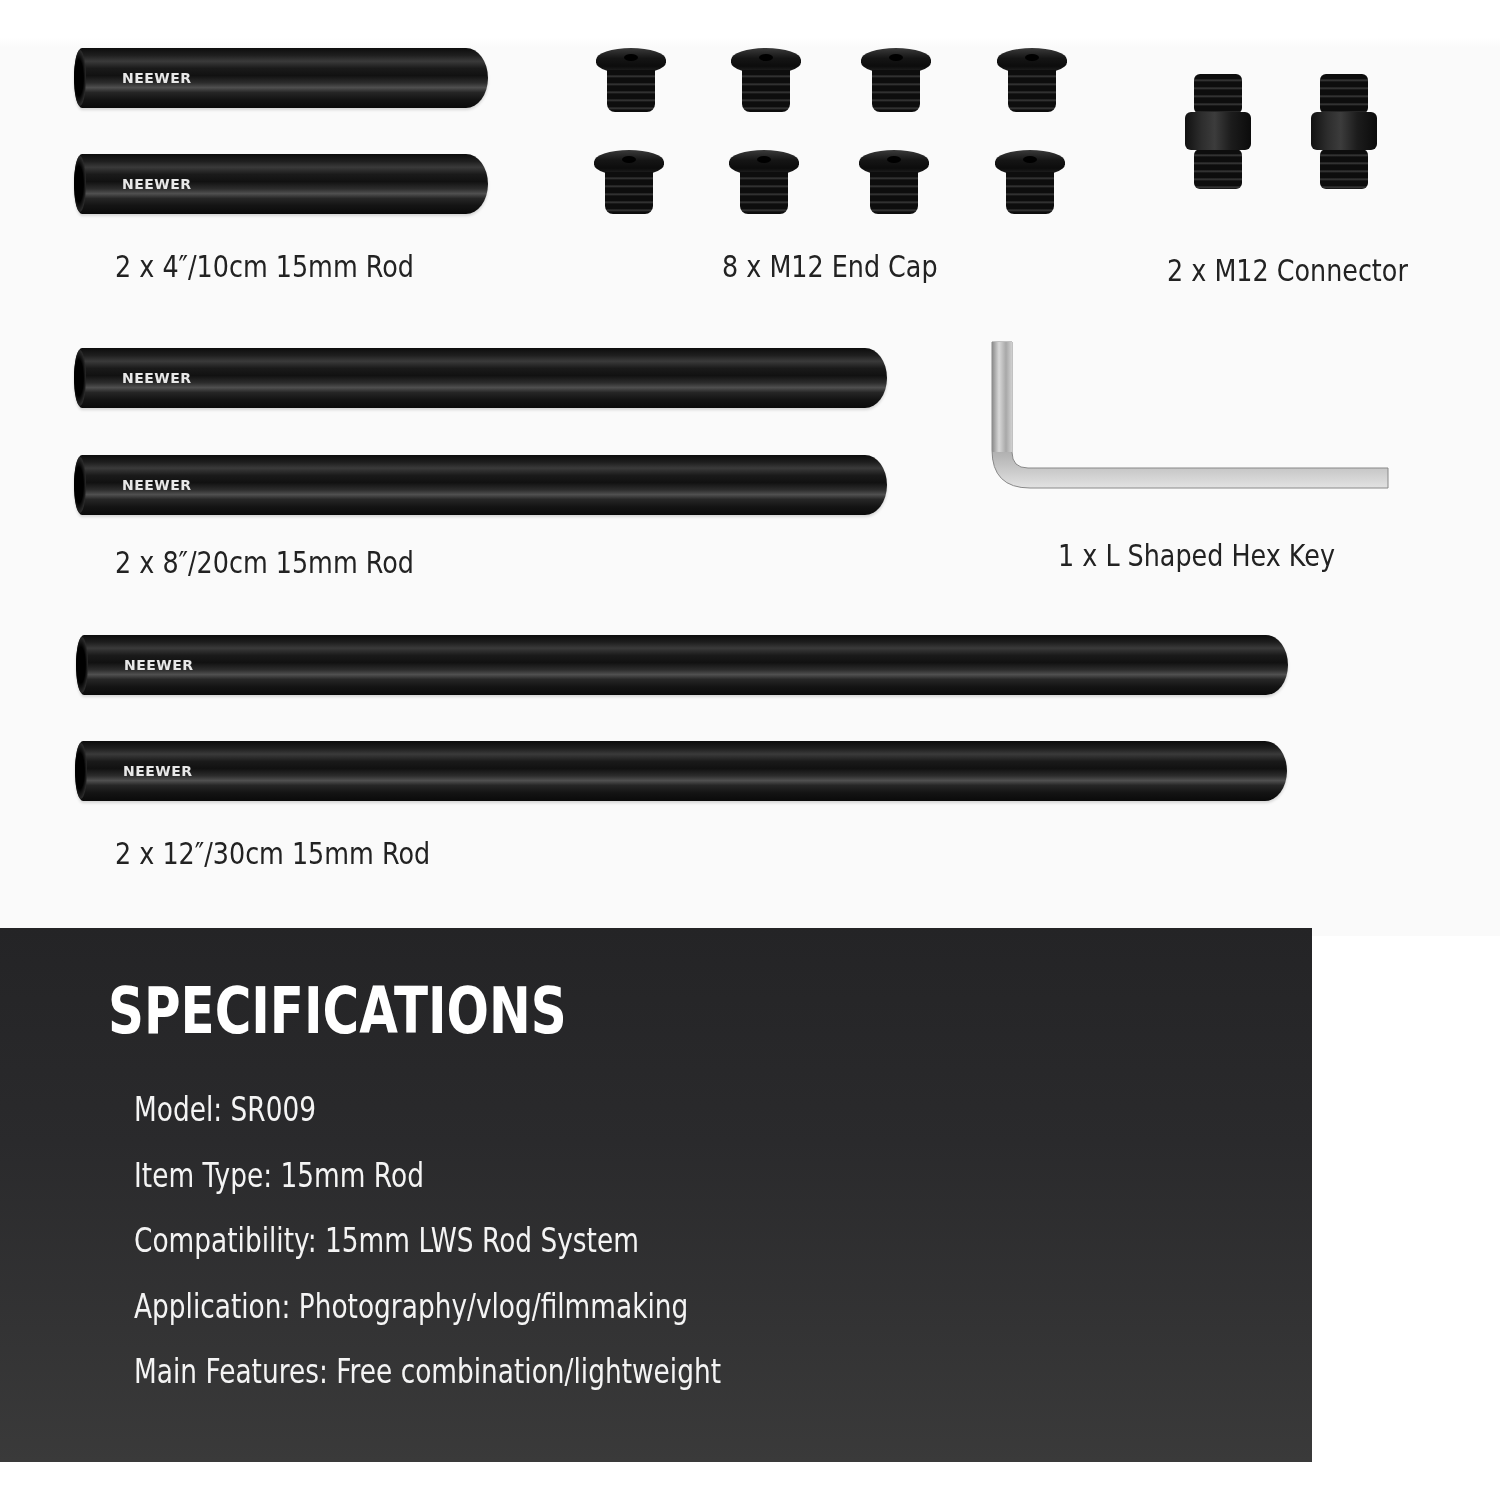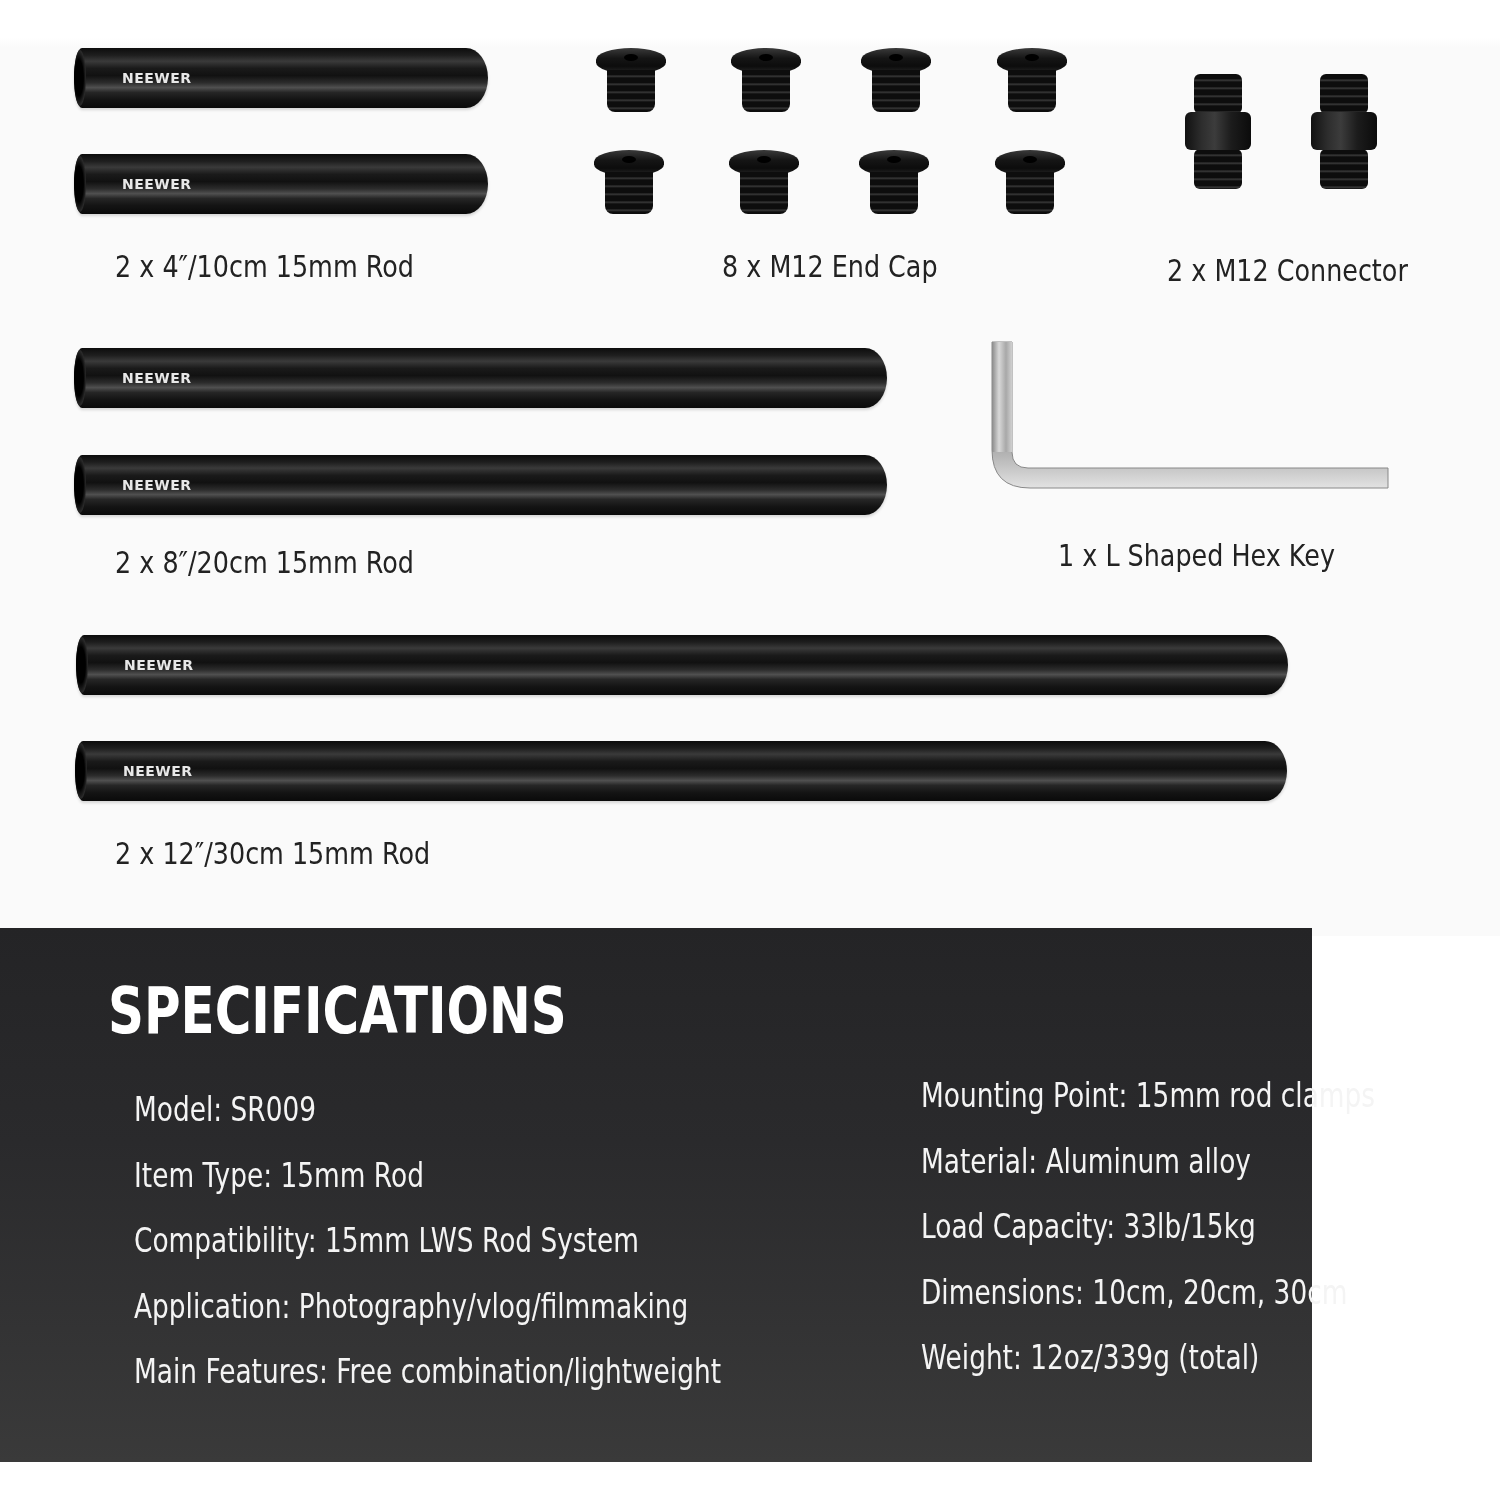--- a/index.html
+++ b/index.html
@@ -201,20 +201,13 @@
   <div class="specs-title">SPECIFICATIONS</div>
 
   <div class="spec-col left">
     <div class="spec-row">Model: SR009</div>
     <div class="spec-row">Item Type: 15mm Rod</div>
     <div class="spec-row">Compatibility: 15mm LWS Rod System</div>
     <div class="spec-row">Application: Photography/vlog/filmmaking</div>
     <div class="spec-row">Main Features: Free combination/lightweight</div>
   </div>
 
-  <div class="spec-col right" style="top:146px;">
-    <div class="spec-row">Mounting Point: 15mm rod clamps</div>
-    <div class="spec-row">Material: Aluminum alloy</div>
-    <div class="spec-row">Load Capacity: 33lb/15kg</div>
-    <div class="spec-row">Dimensions: 10cm, 20cm, 30cm</div>
-    <div class="spec-row">Weight: 12oz/339g (total)</div>
-  </div>
 </div>
 
 </body></html>

